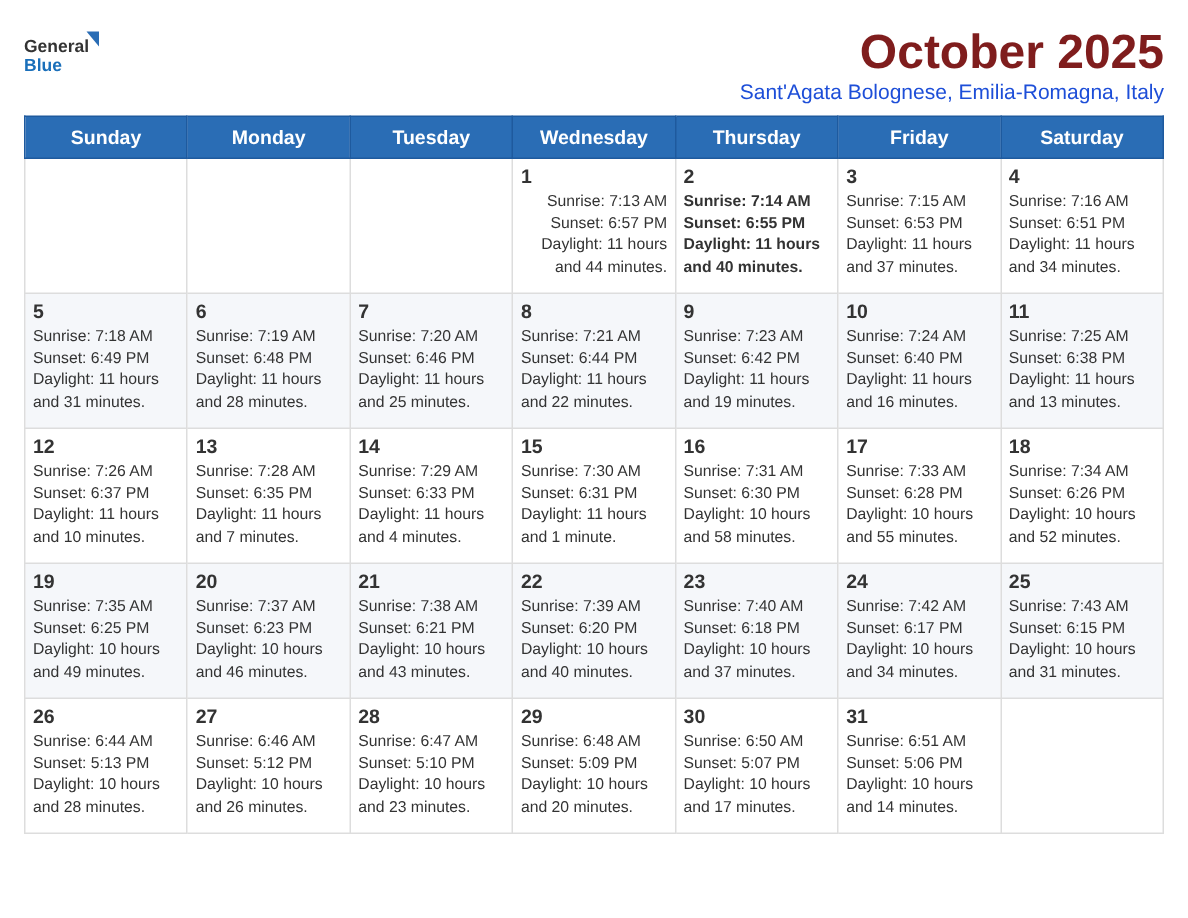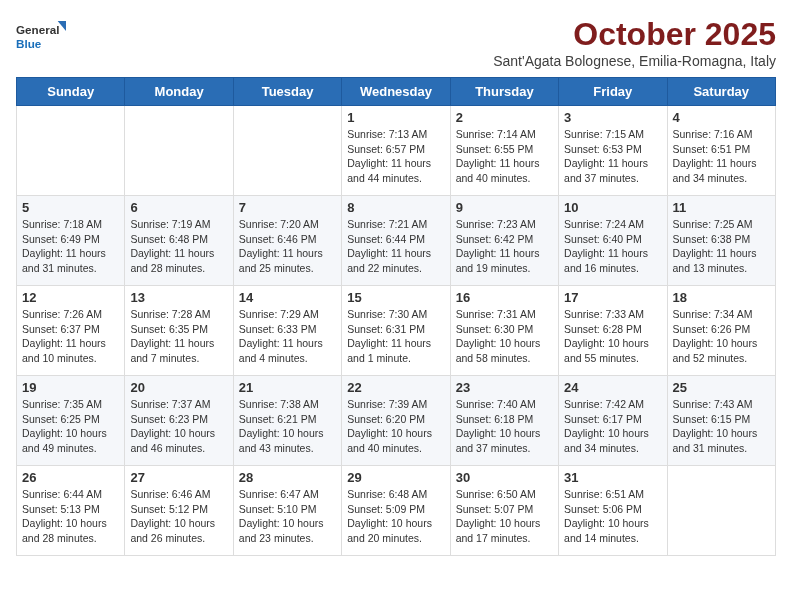--- a/index.html
+++ b/index.html
@@ -24,21 +24,21 @@
     .title-block {
       text-align: right;
     }
     .month-title {
       font-size: 32px;
       font-weight: bold;
       color: #7f1d1d;
     }
     .location {
       font-size: 14px;
-      color: #404040;
+      color: #1d4ed8;
     }
     .calendar-table {
       width: 100%;
       border-collapse: collapse;
       border: 1px solid #ccc;
     }
     .calendar-table th {
       background: #2a6db5;
       color: #fff;
       font-size: 13px;
@@ -105,28 +105,28 @@
         <th>Saturday</th>
       </tr>
   </thead>
   <tbody id="calendar-body">
   <tr>
         <td class="empty-cell"></td>
         <td class="empty-cell"></td>
         <td class="empty-cell"></td>
         <td>
           <span class="day-number">1</span>
-          <div class="cell-content" style="white-space: pre-line;">Sunrise: 7:13 AM
+          <div class="cell-content" style="white-space: pre-line; text-align: right;">Sunrise: 7:13 AM
 Sunset: 6:57 PM
 Daylight: 11 hours
 and 44 minutes.</div>
         </td>
         <td>
           <span class="day-number">2</span>
-          <div class="cell-content" style="white-space: pre-line;">Sunrise: 7:14 AM
+          <div class="cell-content" style="white-space: pre-line; font-weight: bold;">Sunrise: 7:14 AM
 Sunset: 6:55 PM
 Daylight: 11 hours
 and 40 minutes.</div>
         </td>
         <td>
           <span class="day-number">3</span>
           <div class="cell-content" style="white-space: pre-line;">Sunrise: 7:15 AM
 Sunset: 6:53 PM
 Daylight: 11 hours
 and 37 minutes.</div>

